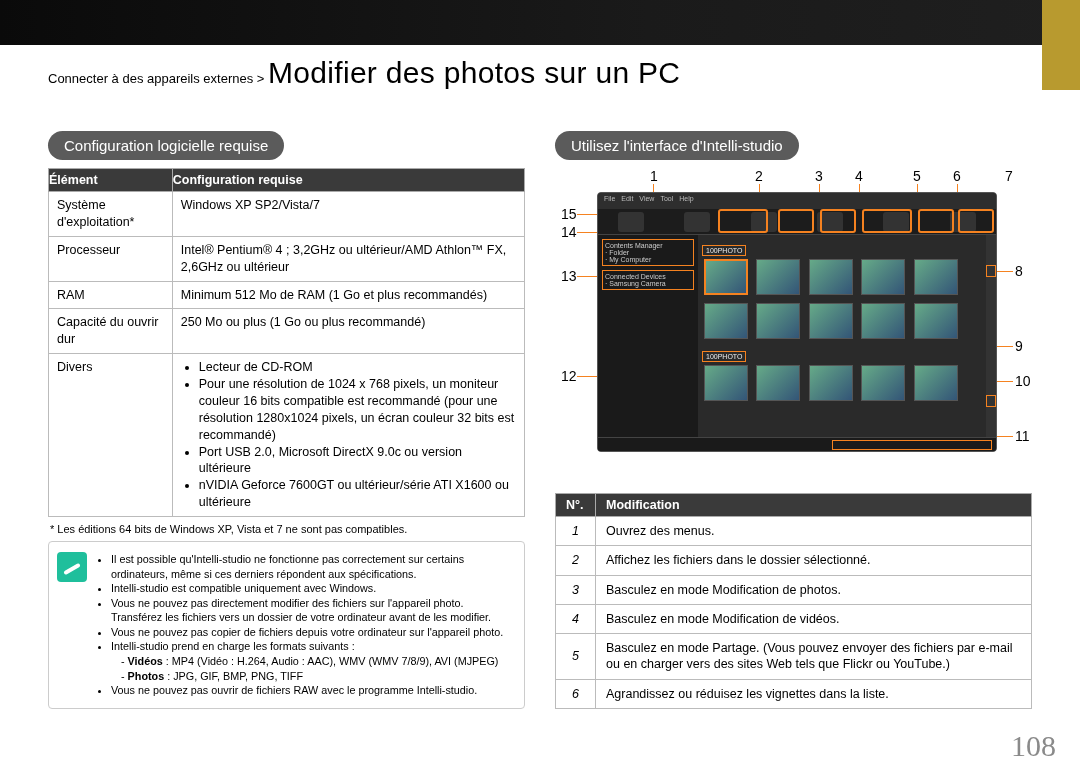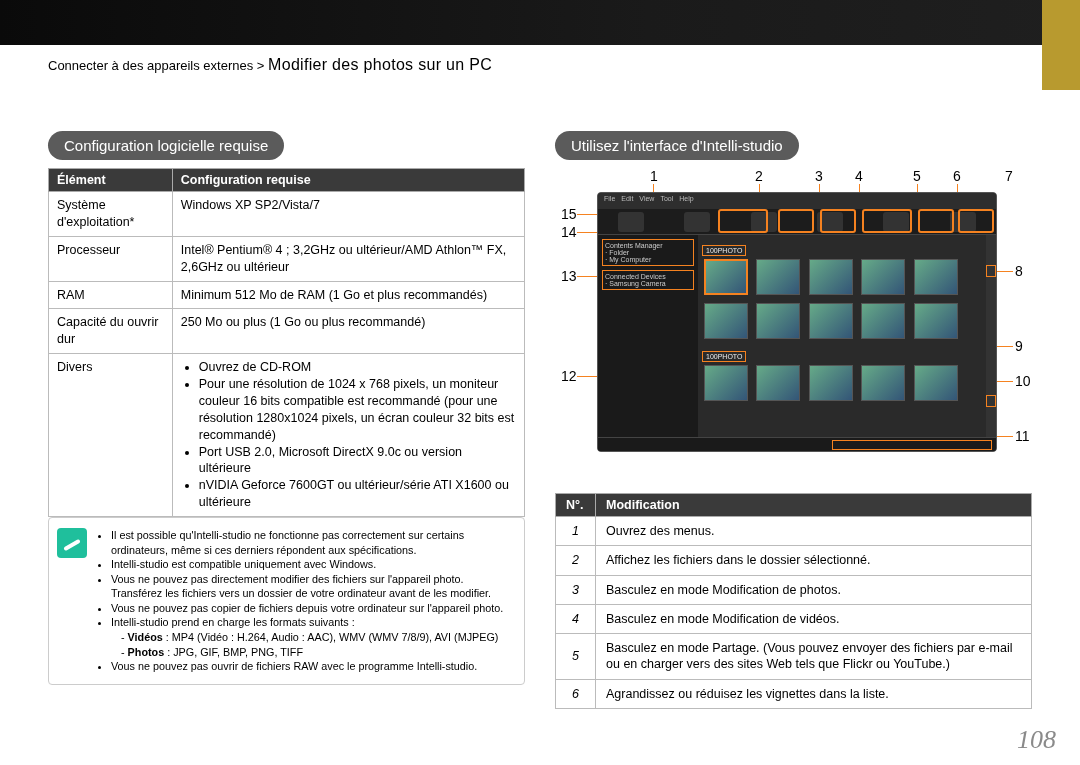--- a/index.html
+++ b/index.html
@@ -24,21 +24,21 @@
     background: #b89a2f;
   }
   .breadcrumb {
     position: absolute;
     top: 56px;
     left: 48px;
     color: #000;
     font-size: 13px;
   }
   .breadcrumb .title {
-    font-size: 16px;
+    font-size: 30px;
     letter-spacing: 0.3px;
   }
   .columns {
     position: absolute;
     top: 110px;
     left: 48px;
     right: 48px;
     display: flex;
     gap: 30px;
   }
@@ -55,21 +55,21 @@
   }
   table.cfg {
     width: 100%;
     border-collapse: collapse;
     font-size: 12.5px;
   }
   table.cfg th {
     background: #3a3a3a;
     color: #fff;
     text-align: left;
-    padding: 4px 8px;
+    padding: 4px 0;
     font-weight: bold;
     border: 1px solid #aaa;
   }
   table.cfg td {
     border: 1px solid #bbb;
     padding: 5px 8px;
     vertical-align: top;
     line-height: 1.35;
   }
   .divers-list { list-style: disc; padding-left: 18px; }
@@ -144,23 +144,22 @@
   table.desc {
     width: 100%;
     border-collapse: collapse;
     font-size: 12.5px;
   }
   table.desc th { background:#3a3a3a; color:#fff; text-align:left; padding:4px 10px; border:1px solid #aaa;}
   table.desc td { border:1px solid #bbb; padding:6px 10px; vertical-align:middle; line-height:1.3;}
   table.desc td.n { text-align:center; width:40px; font-style: italic;}
   .page-num {
     position: absolute;
-    bottom: 10px; right: 24px;
-    font-size: 26px;
-    font-style: italic;
+    bottom: 2px; right: 24px;
+    font-size: 30px;
     color: #8a8a8a;
     font-family: Georgia, serif;
   }
 </style>
 </head>
 <body>
 
 <div class="topbar"></div>
 <div class="goldbar"></div>
 
@@ -193,30 +192,31 @@
         <td>Minimum 512 Mo de RAM (1 Go et plus recommandés)</td>
       </tr>
       <tr>
         <td>Capacité du ouvrir dur</td>
         <td>250 Mo ou plus (1 Go ou plus recommandé)</td>
       </tr>
       <tr>
         <td>Divers</td>
         <td>
           <ul class="divers-list">
-            <li>Ouvrez de CD-ROM</li>
+            <li>Lecteur de CD-ROM</li>
             <li>Pour une résolution de 1024 x 768 pixels, un moniteur couleur 16 bits compatible est recommandé (pour une résolution 1280x1024 pixels, un écran couleur 32 bits est recommandé)</li>
             <li>Port USB 2.0, Microsoft DirectX 9.0c ou version ultérieure</li>
             <li>nVIDIA Geforce 7600GT ou ultérieur/série ATI X1600 ou ultérieure</li>
           </ul>
         </td>
       </tr>
     </tbody>
       </table>
 
+    <div class="footnote">* Les éditions 64 bits de Windows XP, Vista et 7 ne sont pas compatibles.</div>
 
     <div class="notesbox">
       <div class="note-icon"></div>
       <ul>
         <li>Il est possible qu'Intelli-studio ne fonctionne pas correctement sur certains ordinateurs, même si ces derniers répondent aux spécifications.</li>
         <li>Intelli-studio est compatible uniquement avec Windows.</li>
         <li>Vous ne pouvez pas directement modifier des fichiers sur l'appareil photo. Transférez les fichiers vers un dossier de votre ordinateur avant de les modifier.</li>
         <li>Vous ne pouvez pas copier de fichiers depuis votre ordinateur sur l'appareil photo.</li>
         <li>
           <span>Intelli-studio prend en charge les formats suivants :</span>

